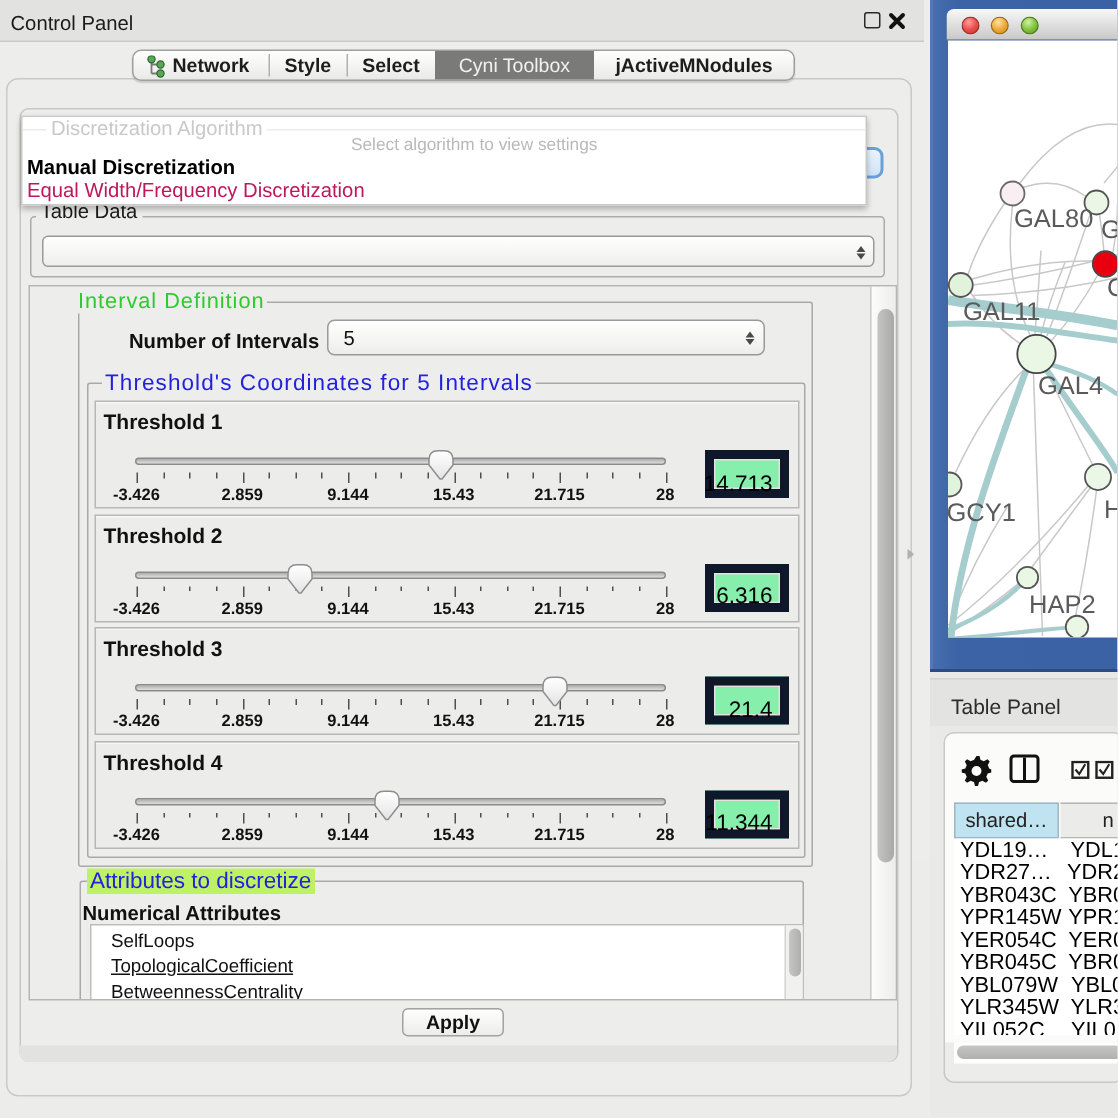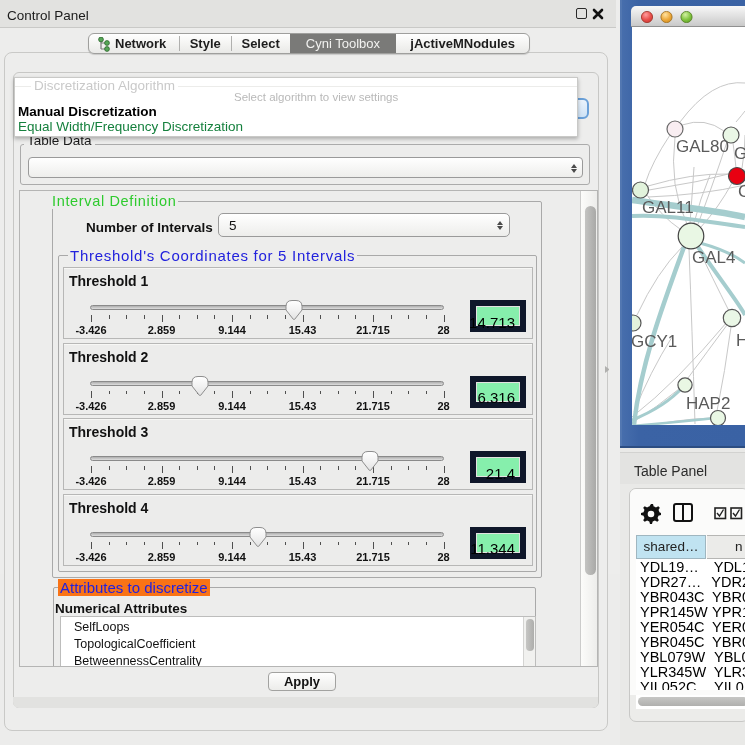--- a/index.html
+++ b/index.html
@@ -226,25 +226,25 @@
         <b style="left:349.5px;top:56px;">28</b>
       <svg class="abs" style="left:185.0px;top:31px;" width="18" height="22" viewBox="0 0 18 22">
         <path d="M 1 7.5 Q 1 1.5 7 1.5 L 11 1.5 Q 17 1.5 17 7.5 L 17 11 L 9.7 20.3 L 8.3 20.3 L 1 11 Z" fill="url(#thg)" stroke="#8e8e8e" stroke-width="1"></path>
       </svg>
       <div class="abs vbox">
           <span>11.344</span>
         </div>
     </div>
 
     <div class="abs" style="left:33px;top:396px;width:483px;height:110px;border:1px solid #a9a9a9;border-radius:2px;"></div>
-    <div class="abs" style="left:38px;top:388px;font-size:15px;color:#2222dd;background:#f97316;padding:0 2px;">Attributes to discretize</div>
+    <div class="abs" style="left:38px;top:388px;font-size:15px;color:#2222dd;background:#bef264;padding:0 2px;">Attributes to discretize</div>
     <div class="abs" style="left:35px;top:410px;font-size:13.5px;font-weight:bold;color:#111;">Numerical Attributes</div>
     <div class="abs" style="left:40px;top:425px;width:476px;height:60px;background:#ffffff;border:1px solid #bdbdbc;">
       <div class="abs" style="left:13px;top:3px;font-size:12.5px;color:#111;">SelfLoops</div>
-      <div class="abs" style="left:13px;top:20px;font-size:12.5px;color:#111;">TopologicalCoefficient</div>
+      <div class="abs" style="left:13px;top:20px;font-size:12.5px;color:#111;text-decoration:underline;">TopologicalCoefficient</div>
       <div class="abs" style="left:13px;top:37px;font-size:12.5px;color:#111;">BetweennessCentrality</div>
       <div class="abs" style="left:462px;top:0;width:12px;height:60px;background:#f1f1ef;border-left:1px solid #d4d4d2;">
         <div class="abs" style="left:1.5px;top:2px;width:8px;height:32px;background:linear-gradient(90deg,#c6c6c4,#aeaeac);border-radius:4px;"></div>
       </div>
     </div>
 
     <div class="abs" style="left:560px;top:0;width:19px;height:477px;background:linear-gradient(90deg,#fcfcfa,#ebebe9);border-left:1px solid #cccccb;">
       <div class="abs" style="left:3.5px;top:15px;width:11px;height:369px;background:linear-gradient(90deg,#c4c4c2,#a9a9a7);border-radius:6px;"></div>
     </div>
   </div>
@@ -255,21 +255,21 @@
 
 </div>
 
 <div class="abs" style="left:571px;top:98px;width:18px;height:21px;background:linear-gradient(#eaf3fc,#cfe3f6);border:2px solid #6aa0d8;border-radius:6px;"></div>
 
 <div class="abs" id="popup" style="left:14px;top:77px;width:564px;height:60px;background:#fff;border:1px solid #c9c9c7;box-shadow:0 2px 4px rgba(0,0,0,0.28);">
   <div class="abs" style="left:0px;top:8px;width:562px;height:1px;background:#ececea;"></div>
   <div class="abs" style="left:16px;top:0px;font-size:13.5px;color:#c9c9c9;background:#fff;padding:0 3px;">Discretization Algorithm</div>
   <div class="abs" style="left:219px;top:13px;font-size:11.5px;color:#b9b9b9;">Select algorithm to view settings</div>
   <div class="abs" style="left:3px;top:26px;font-size:13.5px;font-weight:bold;color:#000;">Manual Discretization</div>
-  <div class="abs" style="left:3px;top:40.5px;font-size:13.5px;color:#15803d;">Equal Width/Frequency Discretization</div>
+  <div class="abs" style="left:3px;top:40.5px;font-size:13.5px;color:#be185d;">Equal Width/Frequency Discretization</div>
 </div>
 
 <div class="abs" style="left:605px;top:366px;width:6px;height:7px;border-left:4px solid #b0b0ae;border-top:3.5px solid transparent;border-bottom:3.5px solid transparent;"></div>
 
 <div class="abs" id="netwin" style="left:620px;top:0;width:125px;height:448px;background:linear-gradient(90deg,#486fad 0%,#3b63a5 15%,#3a62a4 100%);box-shadow:inset 0 -2px 0 #2c4d82, inset 2px 0 0 #5277b1;">
   <div class="abs" style="left:11px;top:6px;width:114px;height:21px;background:linear-gradient(#f8f8f8,#c9c9c9);border-bottom:1px solid #909090;border-top-left-radius:5px;">
     <svg class="abs" style="left:10px;top:5px;" width="72" height="12" viewBox="0 0 72 12">
       <defs>
         <radialGradient id="tlr" cx="0.4" cy="0.3" r="0.9">
             <stop offset="0" stop-color="#ff9d9d"></stop>

